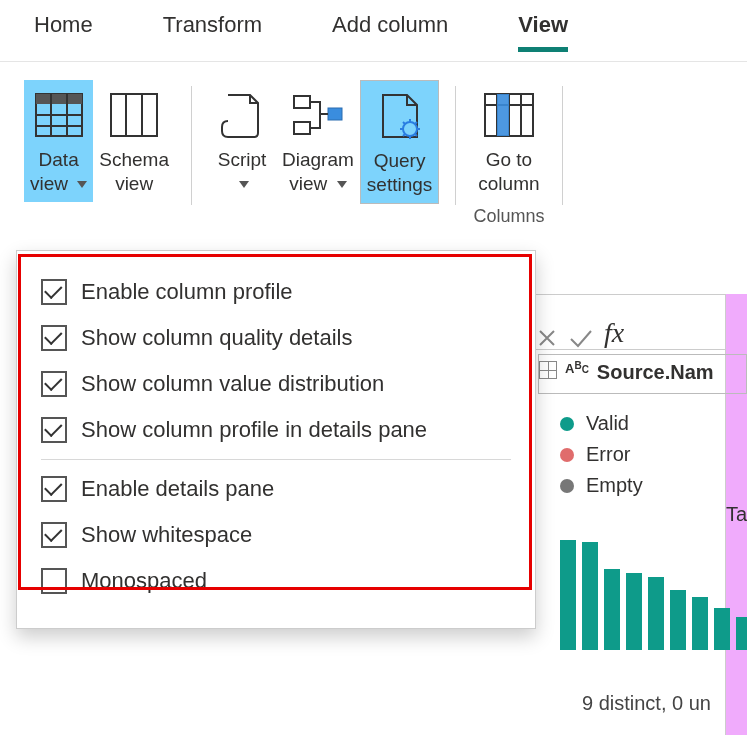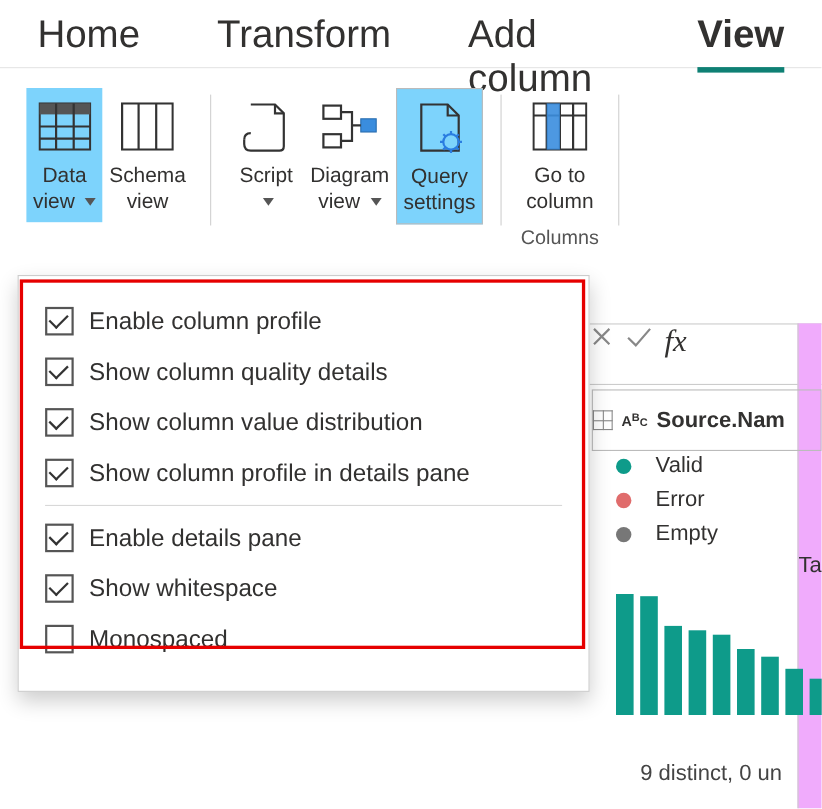--- a/index.html
+++ b/index.html
@@ -15,21 +15,21 @@
     }
     .tabs {
       display: flex;
       gap: 70px;
       padding: 12px 34px 0 34px;
       border-bottom: 1px solid #e5e5e5;
       height: 62px;
       align-items: flex-start;
     }
     .tab {
-      font-size: 35px;
+      font-size: 22px;
       color: #323130;
       padding-bottom: 14px;
       cursor: pointer;
       position: relative;
     }
     .tab.active {
       font-weight: 600;
     }
     .tab.active::after {
       content: "";
@@ -108,45 +108,45 @@
       position:absolute;
       left: 18px; top: 254px;
       width: 514px; height: 336px;
       border: 3px solid #e60000;
       pointer-events:none;
       z-index: 20;
     }
 
     .formula-bar {
       position:absolute; left: 530px; top: 294px; right:0;
-      display:flex; align-items:flex-start; gap:10px;
+      display:flex; align-items:flex-end; gap:10px;
       border-top:1px solid #ccc; border-bottom:1px solid #ccc;
       height: 56px; padding: 0 6px;
     }
     .fx { font-family: "Times New Roman", serif; font-style: italic; font-size: 28px; }
 
     .col-header {
       position:absolute; left: 538px; top: 354px; right:0;
-      display:flex; align-items:center; gap:8px;
-      border:1px solid #bbb; padding: 6px 0; height:56px;
+      display:flex; gap:8px;
+      border:1px solid #bbb; padding: 6px 0; height:40px;
       font-size: 20px; font-weight:600;
     }
     .grid-icon { width:18px; height:18px; background:
       linear-gradient(#888,#888) 0 0/100% 1px no-repeat,
       linear-gradient(#888,#888) 0 50%/100% 1px no-repeat,
       linear-gradient(#888,#888) 0 100%/100% 1px no-repeat,
       linear-gradient(#888,#888) 0 0/1px 100% no-repeat,
       linear-gradient(#888,#888) 50% 0/1px 100% no-repeat,
       linear-gradient(#888,#888) 100% 0/1px 100% no-repeat; }
 
     .quality {
       position:absolute; left: 560px; top: 408px;
       font-size:20px;
     }
-    .qrow { display:flex; align-items:center; gap:22px; padding:4px 0;}
+    .qrow { display:flex; align-items:center; gap:12px; padding:4px 0;}
     .dot { width:14px; height:14px; border-radius:50%; }
     .dot.valid{ background:#0e9b8a;} .dot.error{ background:#e06c6c;} .dot.empty{ background:#777;}
 
     .histogram {
       position:absolute; left: 560px; top: 540px;
       display:flex; align-items:flex-end; gap:6px; height:110px;
     }
     .bar { width:16px; background:#0e9b8a; }
     .hist-caption { position:absolute; left:582px; top:692px; font-size:20px; color:#444;}
     .truncated-right {

